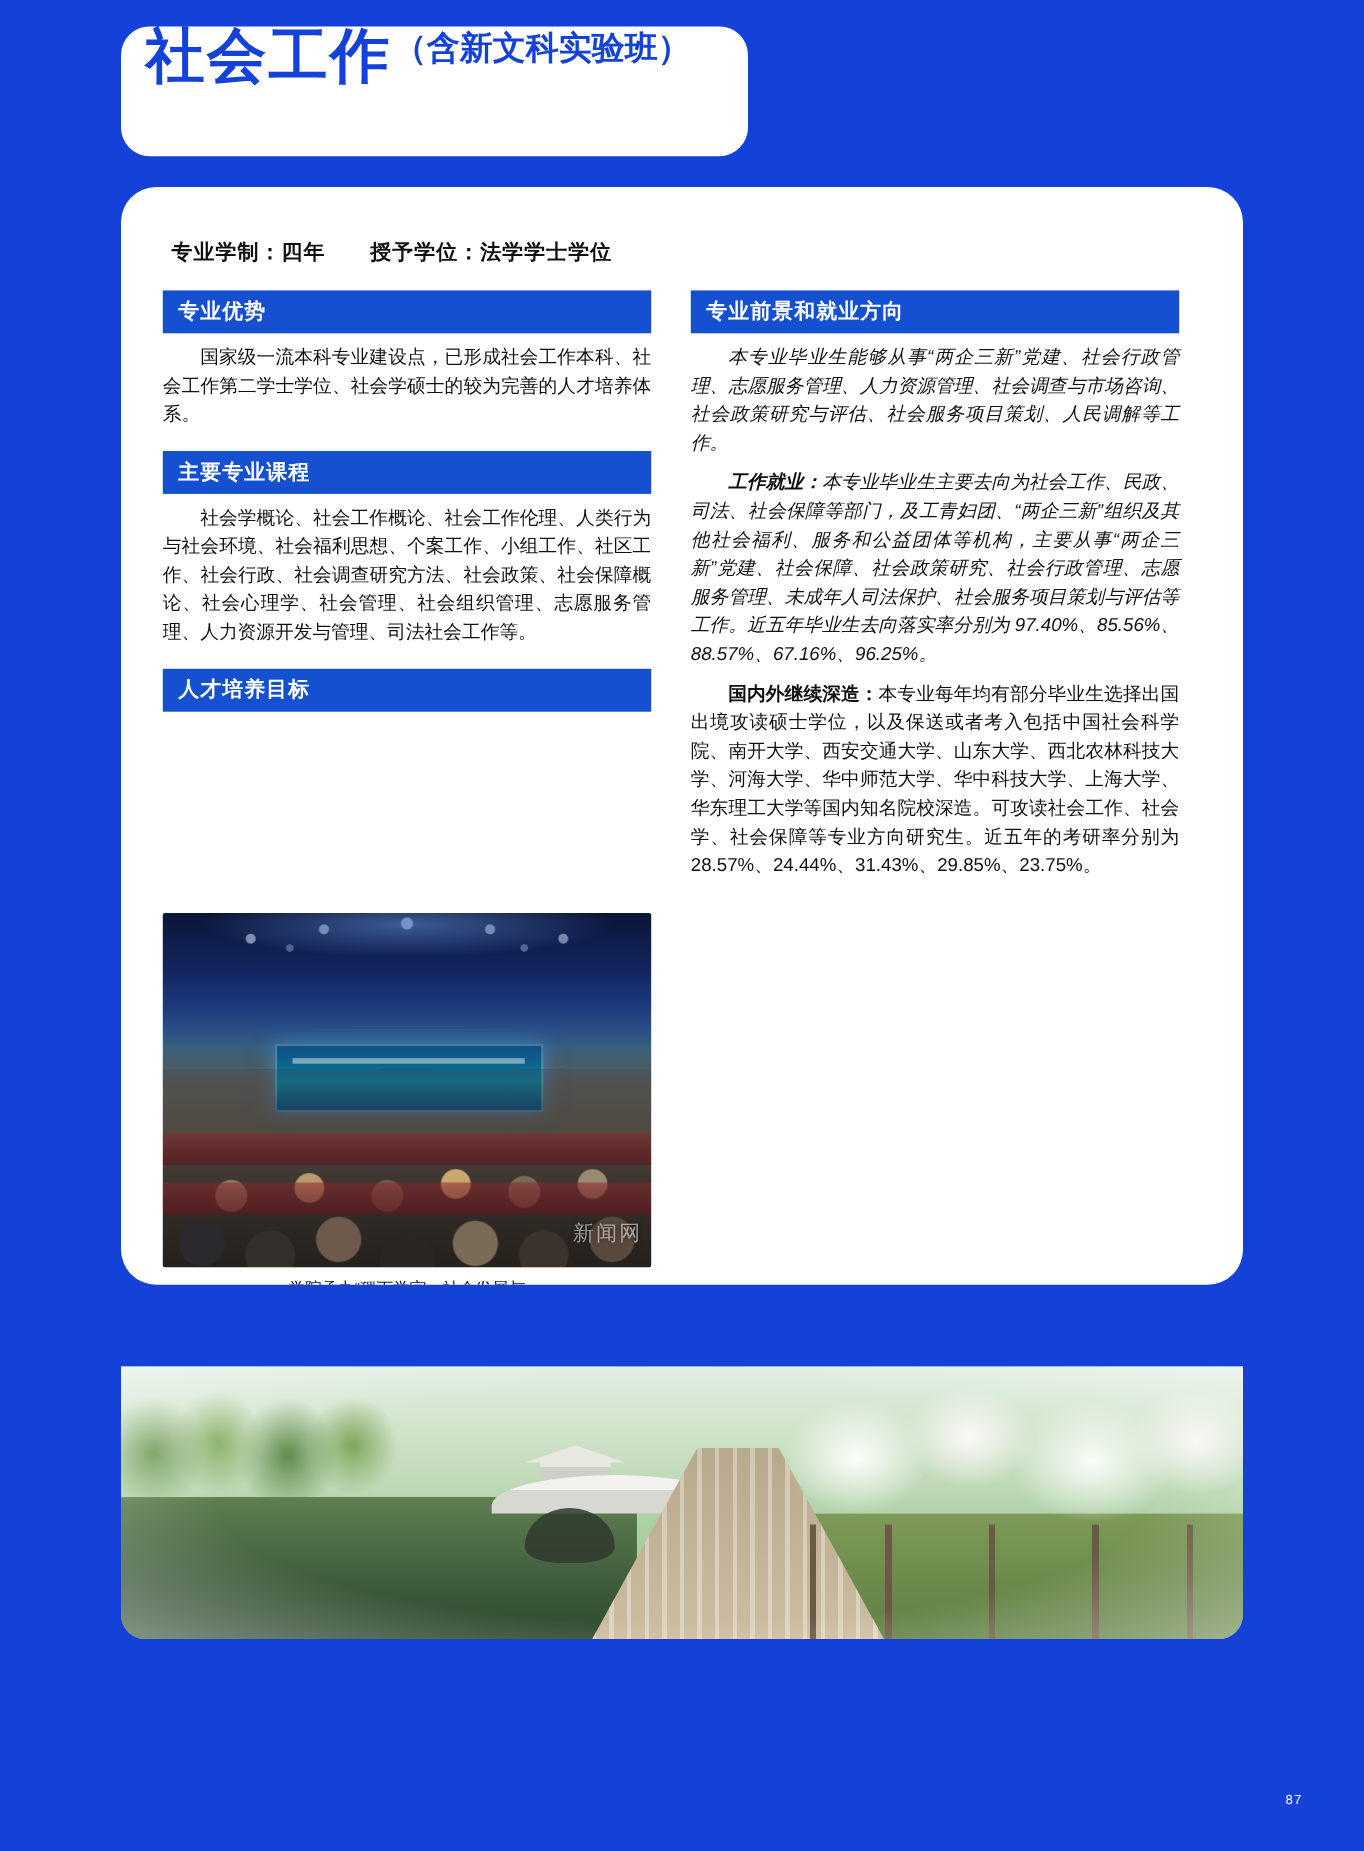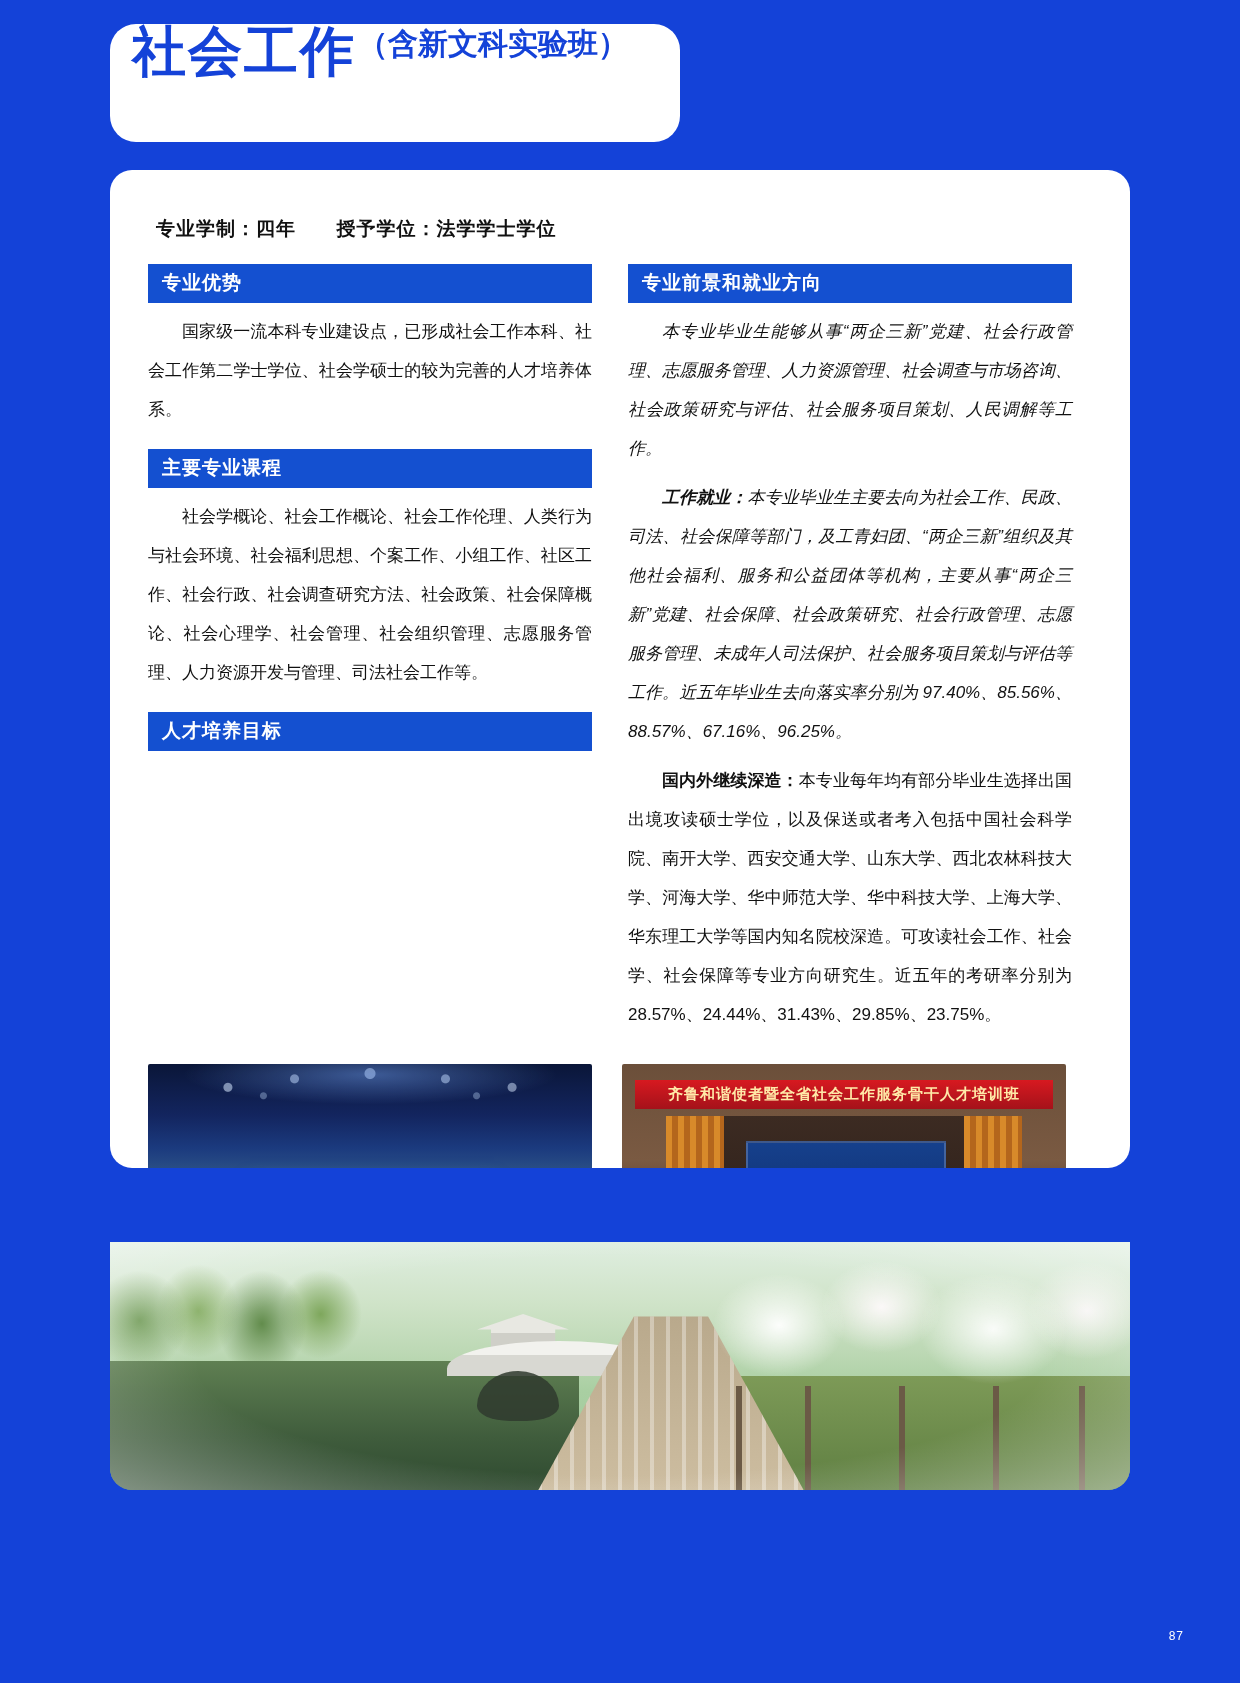--- a/index.html
+++ b/index.html
@@ -44,21 +44,21 @@
   }
 
   
   .page-card {
     position: absolute;
     left: 110px;
     top: 170px;
     width: 1020px;
     height: 998px;
     background: #ffffff;
-    border-radius: 22px;
+    border-radius: 32px;
     box-sizing: border-box;
     padding: 32px 38px 0 38px;
     overflow: hidden;
   }
 
   .meta-line {
     font-size: 19px;
     font-weight: bold;
     color: #111111;
     letter-spacing: 1px;
@@ -80,21 +80,21 @@
     font-size: 19px;
     font-weight: bold;
     letter-spacing: 1px;
     padding: 6px 0 7px 14px;
     margin-bottom: 9px;
     width: 100%;
     box-sizing: border-box;
   }
   .para {
     font-size: 17px;
-    line-height: 39px;
+    line-height: 26px;
     color: #111111;
     text-align: justify;
     text-justify: inter-ideograph;
     margin: 0 0 20px 0;
     text-indent: 2em;
   }
   .para b { font-weight: bold; }
   .tight { margin-bottom: 10px; font-style: italic; }
 
   
@@ -369,38 +369,20 @@
         <div class="seatrow sr1"></div>
         <div class="seatrow sr2"></div>
         <div class="wm">新闻网</div>
       </div>
       <div class="caption">
         <div>学院承办“稷下学宫・社会发展与</div>
         <div>中国社会学溯源”高峰论坛</div>
       </div>
     </div>
 
-    <div class="photo-block">
-      <div class="photo ph2">
-        <div class="banner">齐鲁和谐使者暨全省社会工作服务骨干人才培训班</div>
-        <div class="backwall"></div>
-        <div class="curtainL"></div>
-        <div class="curtainR"></div>
-        <div class="bscreen">
-          <span>齐鲁和谐使者暨</span>
-          <span>全省社会工作服务骨干人才培训班</span>
-        </div>
-        <div class="table"></div>
-        <div class="seats"></div>
-        <div class="heads"></div>
-      </div>
-      <div class="caption">
-        <div>齐鲁和谐使者暨全省社会工作服务骨干人才培训班</div>
-      </div>
-    </div>
 
   </div>
 </div>
 
 <div class="pano">
   <div class="sky"></div>
   <div class="trees"></div>
   <div class="water"></div>
   <div class="pavilion"></div>
   <div class="bridge"></div>

